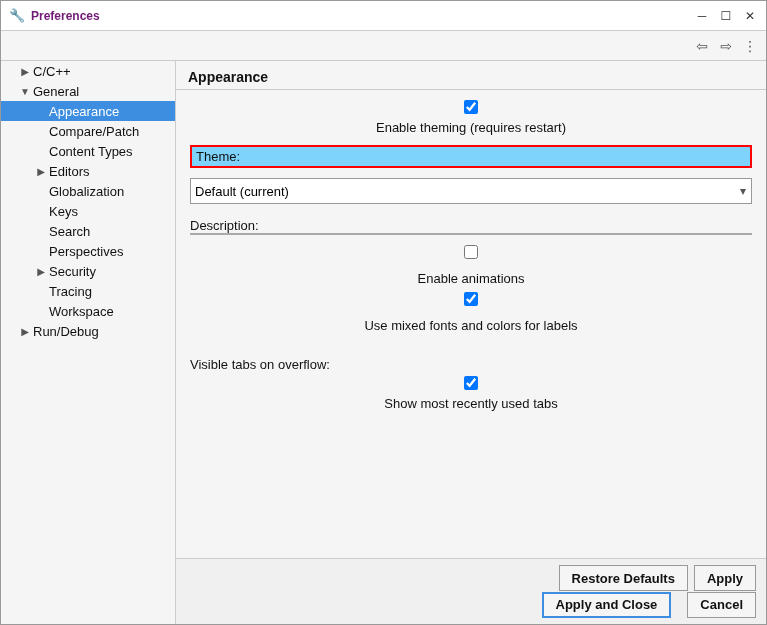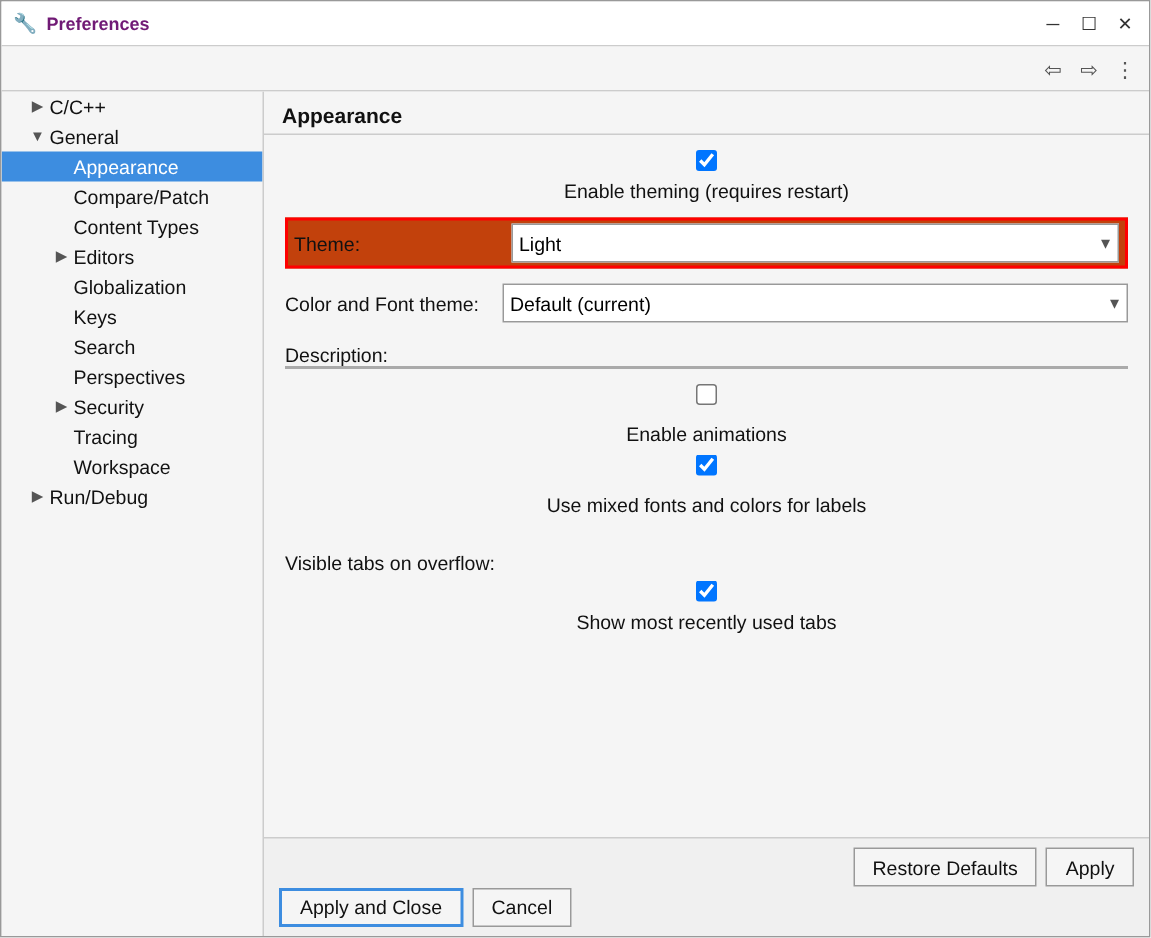--- a/index.html
+++ b/index.html
@@ -202,21 +202,21 @@
       -webkit-appearance: none;
       cursor: pointer;
       outline: none;
     }
     .theme-row {
       border: 2px solid red;
       display: flex;
       align-items: center;
       padding: 2px 4px;
       margin-bottom: 10px;
-      background: #c2410c;
+      background: #7dd3fc;
     }
     .theme-row .form-label {
       padding-left: 0;
     }
     .description-row {
       display: flex;
       margin-bottom: 10px;
       margin-top: 6px;
       flex-direction: column;
     }
@@ -270,30 +270,32 @@
       padding: 6px 10px;
       flex-shrink: 0;
     }
     .footer-row1 {
       display: flex;
       justify-content: flex-end;
       gap: 6px;
     }
     .footer-row2 {
       display: flex;
-      gap: 6px;
+      justify-content: flex-end;
+      gap: 16px;
     }
     .btn {
       height: 26px;
       padding: 0 12px;
       border: 1px solid #999;
       background: #f5f5f5;
       font-size: 13px;
       cursor: pointer;
       color: #111;
+      font-weight: bold;
     }
     .btn-highlighted {
       border: 2px solid #3d8de0;
     }
   </style>
 </head>
 <body>
 
 <div class="window">
 
@@ -401,31 +403,23 @@
 
       <div class="content-body">
 
         <div class="checkbox-row">
           <input type="checkbox" id="enableTheming" checked="" style="">
           <label class="checkbox-label" for="enableTheming">Enable theming (requires restart)</label>
         </div>
 
         <div class="theme-row">
           <span class="form-label">Theme:</span>
-          <div class="select-wrapper">
-            <select>
-              <option>Light</option>
-              <option>Dark</option>
-              <option>High Contrast</option>
-            </select>
-          </div>
         </div>
 
         <div class="form-row">
-          <span class="form-label">Color and Font theme:</span>
           <div class="select-wrapper">
             <select>
               <option>Default (current)</option>
               <option>Classic</option>
             </select>
           </div>
         </div>
 
         <div class="description-row">
           <span class="description-label">Description:</span>

